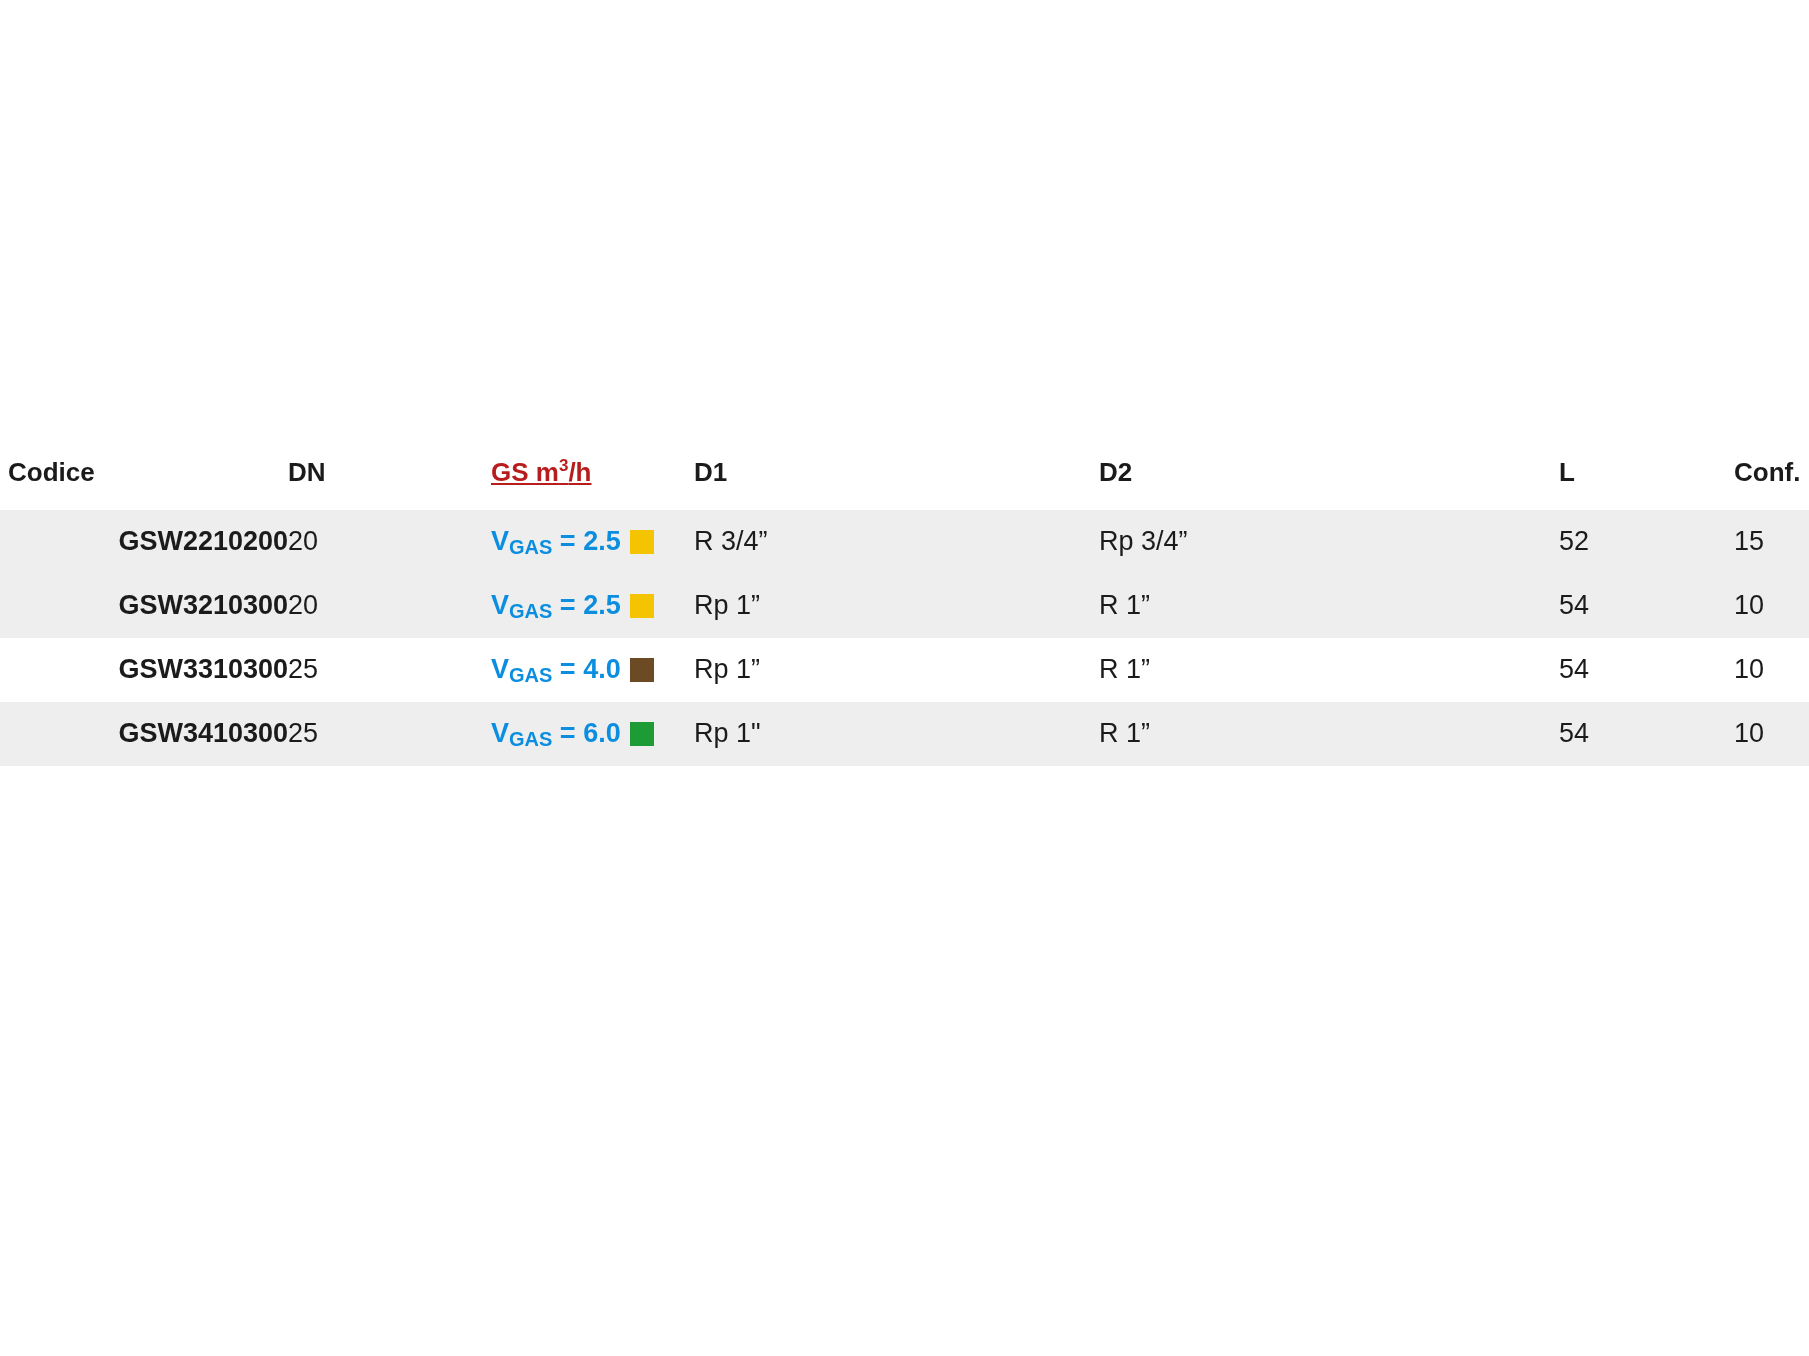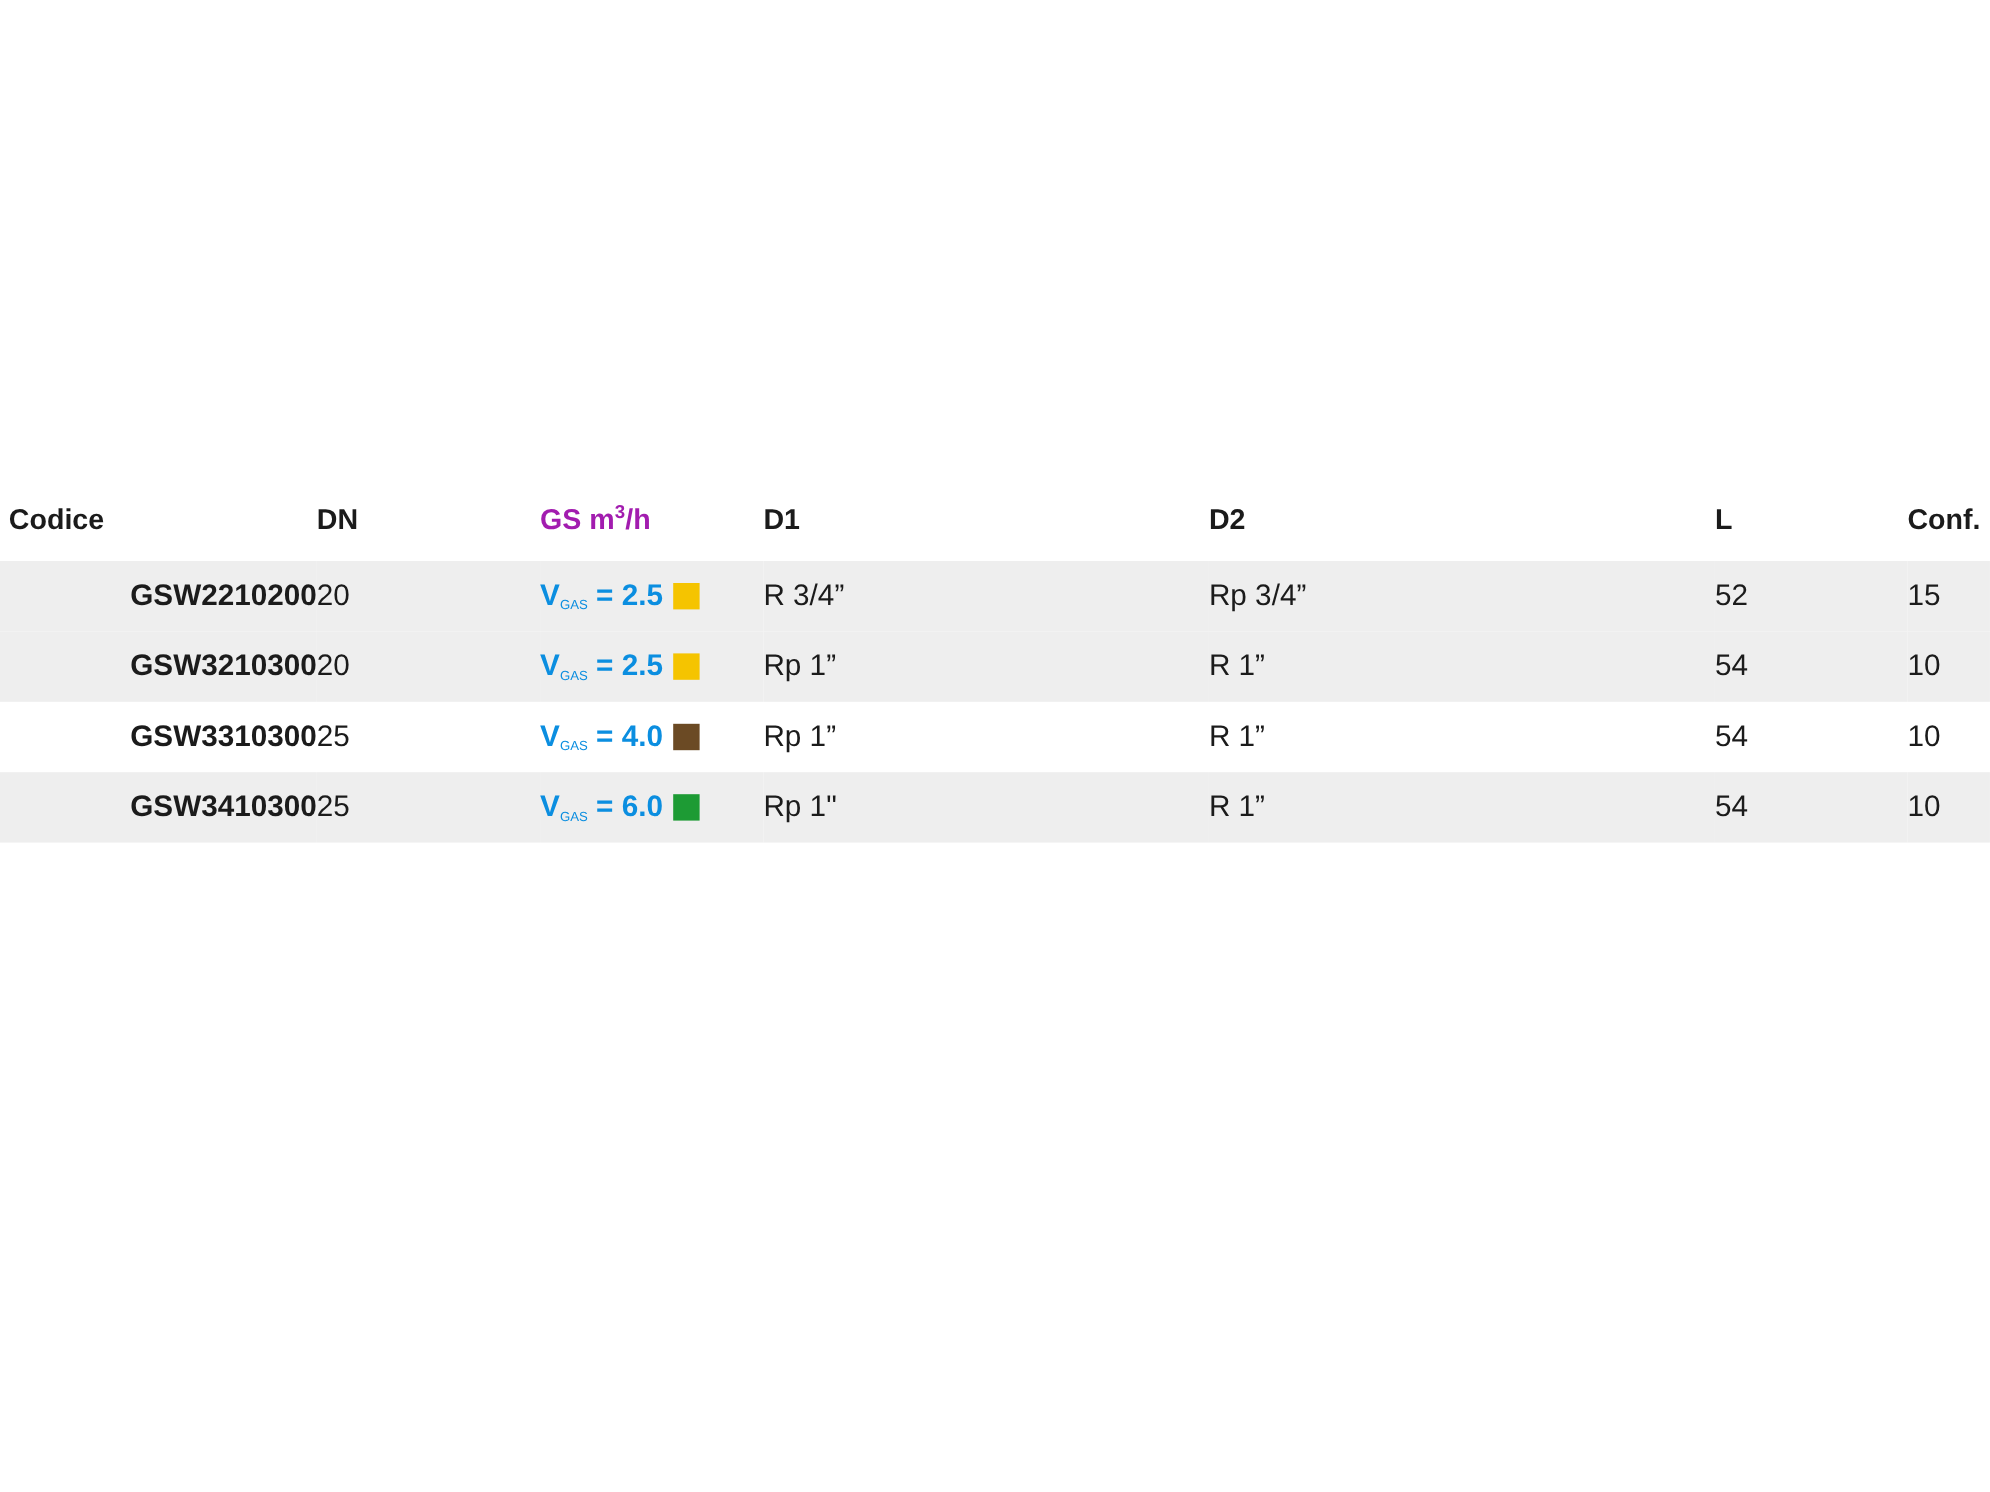--- a/index.html
+++ b/index.html
@@ -38,21 +38,21 @@
   .spec-table thead th {
     text-align: left;
     font-size: 26px;
     font-weight: bold;
     color: #1b1b1b;
     padding: 0 0 22px 0;
     vertical-align: bottom;
     white-space: nowrap;
   }
   .spec-table thead th.first { padding-left: 8px; }
-  .spec-table thead th.gs-head { color: #a21caf; }
+  .spec-table thead th.gs-head { color: #b91c1c; text-decoration: underline; }
   .spec-table thead th sup { font-size: 17px; vertical-align: super; }
 
   .spec-table tbody tr { height: 64px; }
   .spec-table tbody tr.alt { background: #eeeeee; }
 
   .spec-table tbody td {
     font-size: 27px;
     color: #1b1b1b;
     padding: 0;
     vertical-align: middle;
@@ -67,22 +67,22 @@
     color: #0b8ee0;
     font-weight: bold;
   }
   .vgas-wrap {
     display: inline-flex;
     align-items: center;
     gap: 9px;
   }
   .vgas-label { font-weight: bold; }
   .vgas-label sub {
-    font-size: 12px;
-    font-weight: normal;
+    font-size: 20px;
+    font-weight: bold;
     vertical-align: baseline;
     position: relative;
     bottom: -4px;
   }
   .swatch {
     display: inline-block;
     width: 24px;
     height: 24px;
     flex: 0 0 24px;
   }

